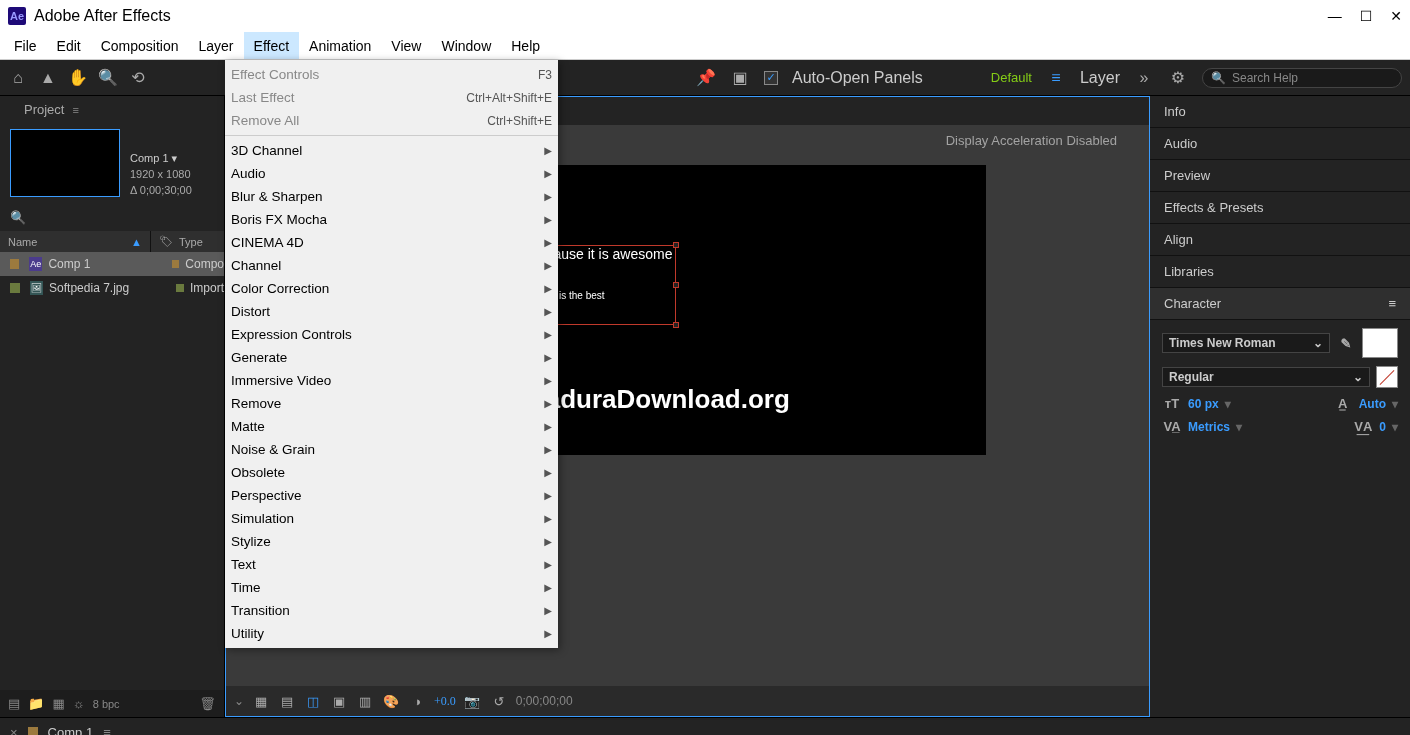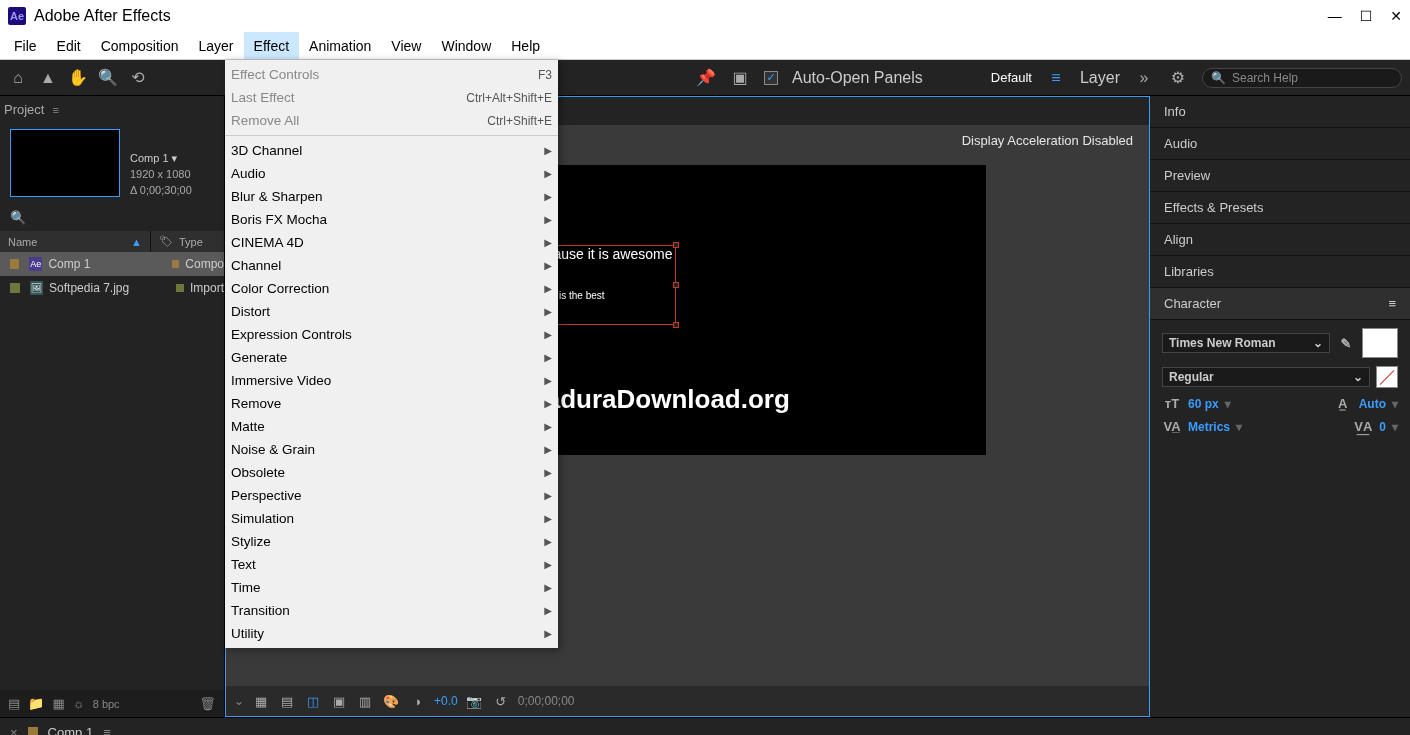--- a/index.html
+++ b/index.html
@@ -10,24 +10,24 @@
 .win-controls { display:flex; gap:18px; font-size:14px; }
 .win-controls span { cursor:pointer; }
 .menubar { background:#fff; color:#000; height:28px; display:flex; align-items:stretch; padding:0 4px; border-bottom:1px solid #ccc; }
 .menubar .item { padding:4px 10px; font-size:14px; cursor:pointer; line-height:20px; }
 .menubar .item.active { background:#cce8ff; }
 .toolbar { background:#232323; height:36px; display:flex; align-items:center; padding:0 8px; gap:10px; border-bottom:1px solid #000; }
 .tool-icon { color:#aaa; font-size:16px; cursor:pointer; width:20px; text-align:center; }
 .toolbar .right-tools { margin-left:auto; display:flex; align-items:center; gap:14px; }
 .checkbox { width:14px; height:14px; border:1px solid #888; display:inline-flex; align-items:center; justify-content:center; background:#333; }
 .checkbox.checked::after { content:"✓"; color:#3a9cff; font-size:11px; }
-.workspace-link { color:#ffffff; font-size:13px; }
+.workspace-link { color:#84cc16; font-size:13px; }
 .main { display:flex; height:calc(100% - 32px - 28px - 36px - 18px); }
 .project-panel { width:225px; background:#232323; border-right:1px solid #000; display:flex; flex-direction:column; }
-.panel-tabhdr { display:flex; align-items:center; padding:6px 4px; font-size:13px; color:#aaa; gap:8px; }
+.panel-tabhdr { display:flex; align-items:center; padding:6px 24px; font-size:13px; color:#aaa; gap:8px; }
 .panel-tabhdr .menu { font-size:11px; color:#888; }
 .comp-preview { display:flex; gap:10px; padding:6px 10px; }
 .thumb { width:110px; height:68px; background:#000; border:1px solid #3a9cff; }
 .comp-meta { font-size:11px; color:#aaa; line-height:16px;margin-top:21px; }
 .comp-meta .name { color:#ccc; }
 .search-row { display:flex; align-items:center; padding:6px 10px; gap:6px; }
 .search-row .search-icon { color:#888; font-size:13px; }
 .list-hdr { background:#2f2f2f; display:flex; align-items:center; font-size:11px; color:#aaa; }
 .list-hdr .col-name { padding:4px 8px; width:150px; display:flex; align-items:center; gap:6px; }
 .list-hdr .col-type { padding:4px 8px; flex:1; border-left:1px solid #111; display:flex; align-items:center; gap:6px; }
@@ -36,34 +36,34 @@
 .list-row .swatch { width:10px; height:10px; background:#9c7a3e; margin:0 6px 0 10px; }
 .list-row .name { width:128px; padding-left:2px; }
 .list-row .ic { width:14px; height:14px; background:#4b3b8c; margin:0 4px; font-size:9px; color:#fff; display:flex; align-items:center; justify-content:center; }
 .proj-footer { margin-top:auto; display:flex; align-items:center; gap:8px; padding:6px 8px; background:#1d1d1d; font-size:11px; color:#888; }
 .proj-footer .ic { font-size:13px; color:#888; }
 .comp-view { flex:1; display:flex; flex-direction:column; background:#232323; border:1px solid #3a9cff; position:relative; }
 .comp-view-hdr { height:28px; display:flex; align-items:center; padding:0 8px; gap:8px; font-size:13px; }
 .comp-view-hdr .comp-name { color:#3a9cff; }
 .comp-canvas { flex:1; background:#3a3a3a; position:relative; overflow:hidden; }
 .stage { position:absolute; top:40px; left:60px; width:700px; height:290px; background:#000; }
-.disabled-text { position:absolute; top:8px; right:16px; font-size:13px; color:#e5e5e5; }
+.disabled-text { position:absolute; top:8px; right:32px; font-size:13px; color:#a3a3a3; }
 .text-box { position:absolute; border:1px solid #c0392b; }
 .text-box .handle { position:absolute; width:6px; height:6px; border:1px solid #c0392b; background:#232323; }
 .text-box .h-tl { top:-4px; left:-4px; } .text-box .h-tm { top:-4px; left:50%; margin-left:-3px; }
 .text-box .h-tr { top:-4px; right:-4px; } .text-box .h-ml { top:50%; left:-4px; margin-top:-3px; }
 .text-box .h-mr { top:50%; right:-4px; margin-top:-3px; } .text-box .h-bl { bottom:-4px; left:-4px; }
 .text-box .h-bm { bottom:-4px; left:50%; margin-left:-3px; } .text-box .h-br { bottom:-4px; right:-4px; }
 .text1 { top:80px; left:130px; width:260px; height:80px; font-family:'Times New Roman',serif; color:#fff; font-size:14px; text-align:center; padding-top:0; }
 .text1 .line1 { font-size:14px; }
 .text1 .line2 { font-size:10px; margin-top:28px; }
 .watermark { position:absolute; bottom:40px; left:0; right:0; text-align:center; font-weight:bold; font-size:26px; color:#fff; font-family:Arial,sans-serif; }
 .comp-view-footer { height:30px; background:#2a2a2a; display:flex; align-items:center; gap:8px; padding:0 8px; font-size:12px; color:#888; }
 .comp-view-footer .ic { font-size:13px; color:#aaa; width:18px; text-align:center; }
-.comp-view-footer .zoom { color:#3a9cff; }
+.comp-view-footer .zoom { color:#3a9cff;font-family:Liberation Serif, serif; }
 .right-panels { width:260px; background:#232323; display:flex; flex-direction:column; font-size:13px; }
 .rp-row { padding:8px 14px; border-bottom:1px solid #111; color:#ccc; cursor:pointer; display:flex; justify-content:space-between; }
 .rp-row.hdr { background:#2f2f2f; }
 .character { padding:8px 12px; display:flex; flex-direction:column; gap:8px; font-size:12px; }
 .char-row { display:flex; align-items:center; gap:6px;font-weight:bold; }
 .dropdown { background:#1a1a1a; border:1px solid #444; padding:2px 6px; flex:1; display:flex; justify-content:space-between; align-items:center; }
 .swatch-box { width:36px; height:30px; background:#fff; border:1px solid #888; position:relative; }
 .swatch-box .line { position:absolute; width:100%; height:1px; background:#c0392b; top:50%; transform:rotate(-45deg); }
 .blue-val { color:#3a9cff; }
 .char-icon { color:#aaa; width:20px; font-size:13px; text-align:center; }

